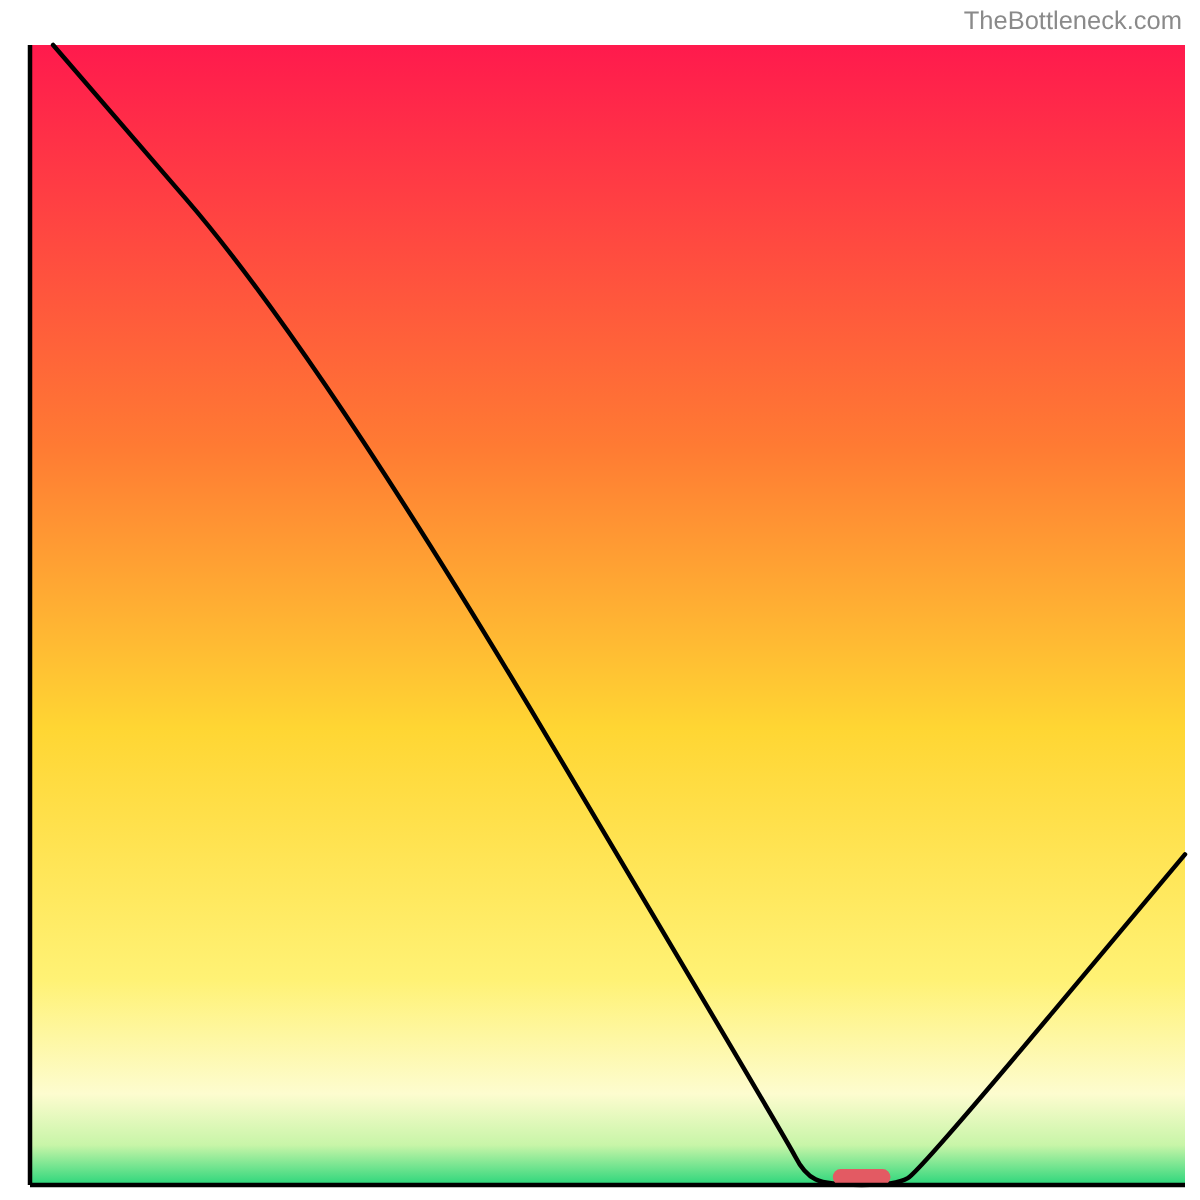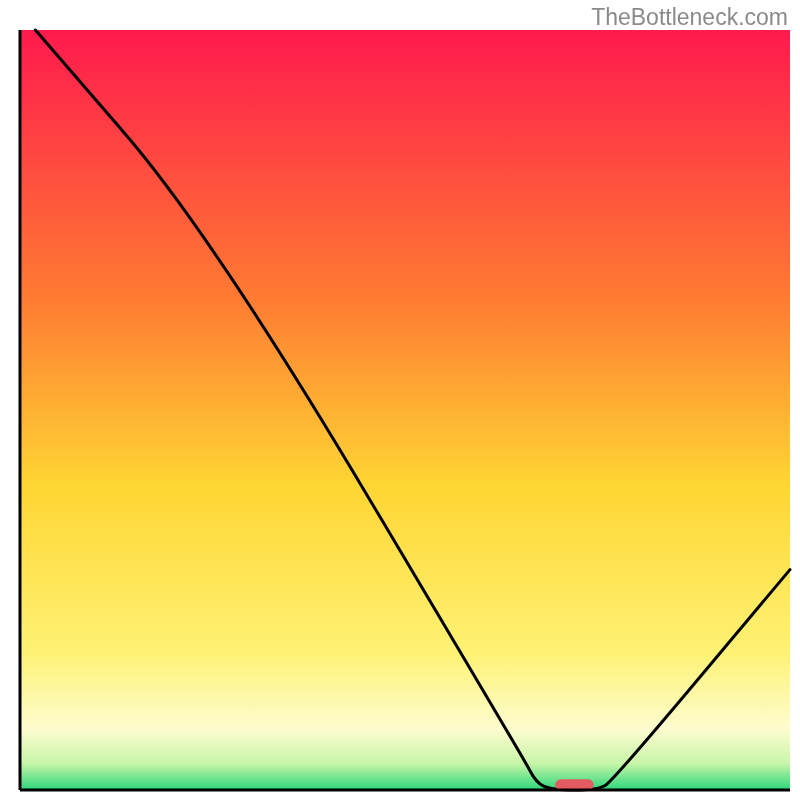--- a/index.html
+++ b/index.html
@@ -10,21 +10,21 @@
   .chart-container {
     position: relative;
     width: 800px;
     height: 800px;
   }
   .watermark {
     position: absolute;
     top: 4px;
     right: 12px;
     font-family: Arial, Helvetica, sans-serif;
-    font-size: 23px;
+    font-size: 17px;
     font-weight: 500;
     color: #8a8a8a;
     z-index: 10;
   }
   svg {
     display: block;
   }
 </style>
 </head>
 <body>

